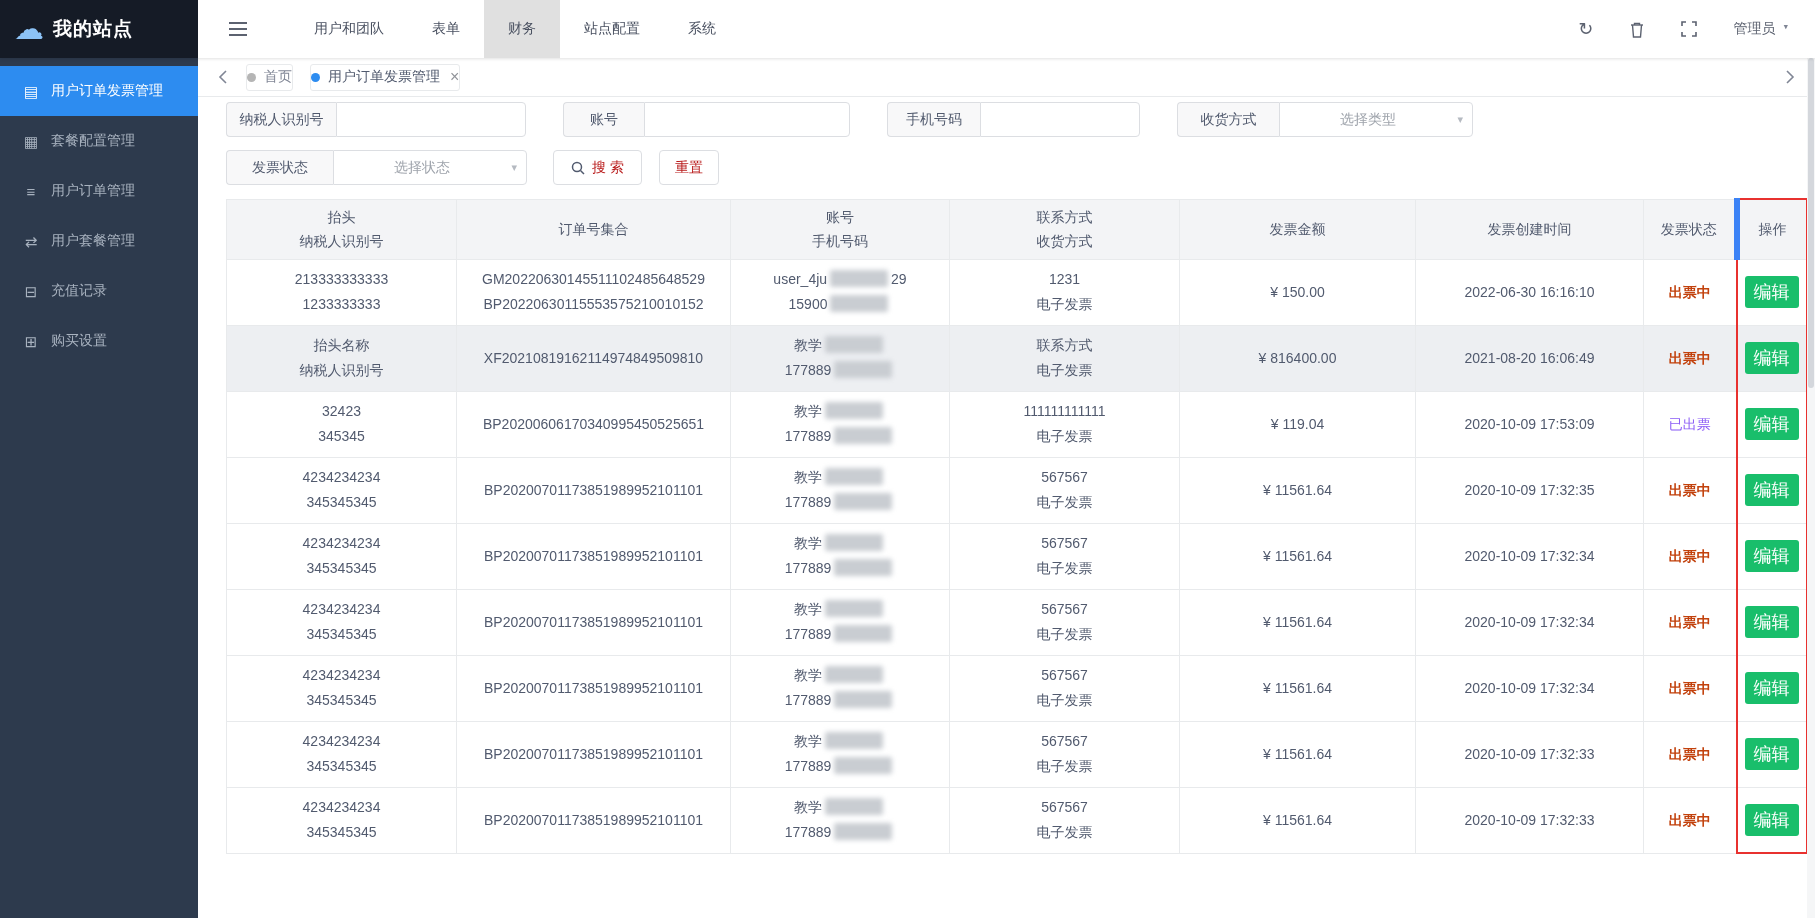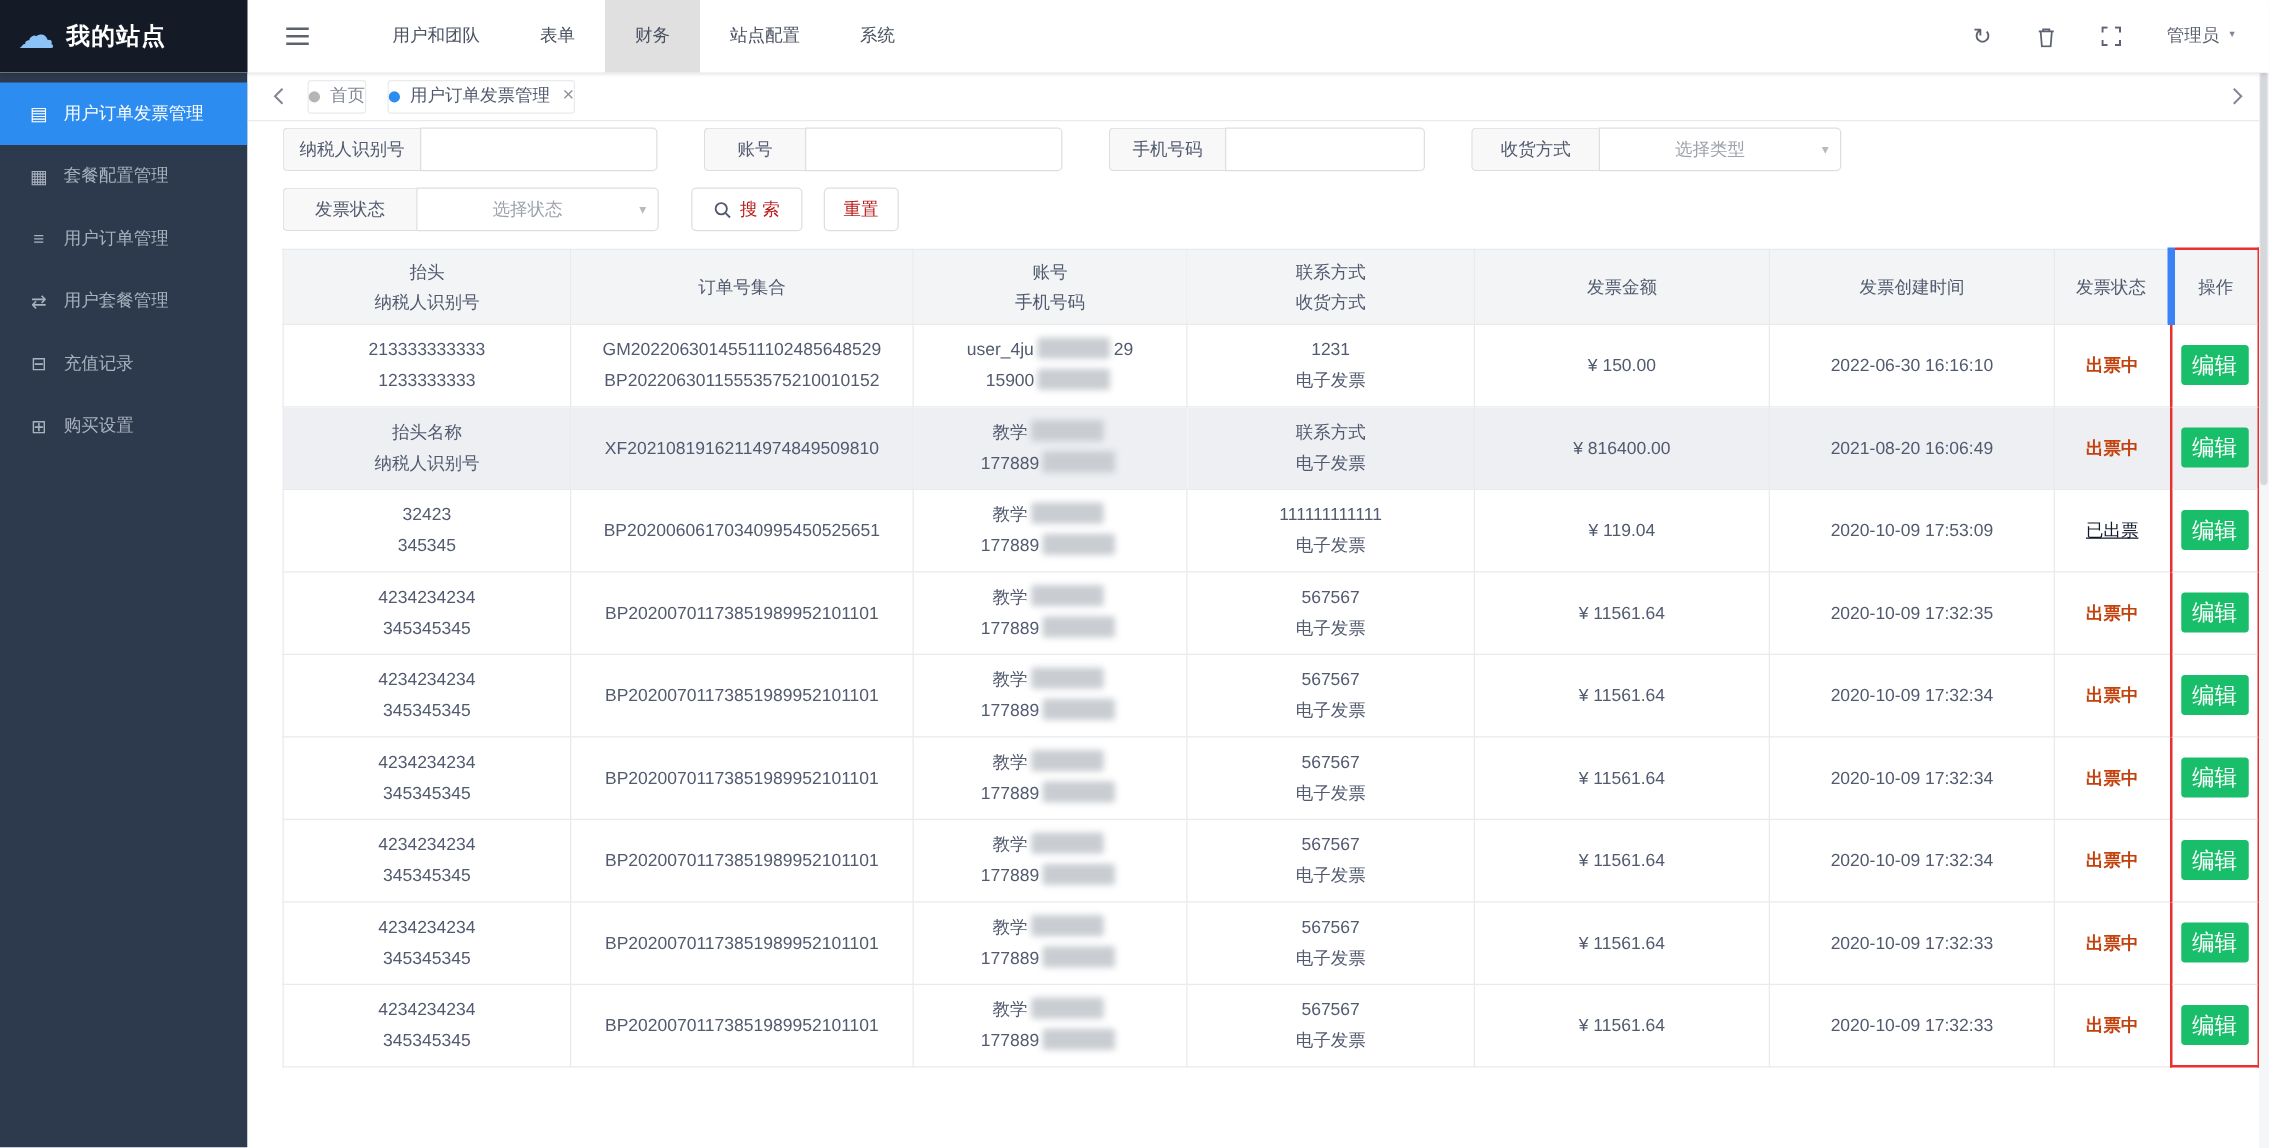--- a/index.html
+++ b/index.html
@@ -73,21 +73,21 @@
 
   
   table.grid { border-collapse:collapse; table-layout:fixed; width:1580px; margin-top:5px; }
   .grid th, .grid td { border:1px solid #e8eaec; text-align:center; color:#515a6e;
     overflow:hidden; }
   .grid thead th { background:#f3f4f6; height:60px; font-weight:500; }
   .grid thead th div { line-height:24px; }
   .grid td { height:66px; padding:6px 4px; line-height:25px; }
   .grid tr.shaded td { background:#edeff2; }
   .status-red { color:#c2410c;font-weight:bold; }
-  .status-green { color:#0f172a;text-decoration:underline; }
+  .status-green { color:#8b5cf6; }
   .edit-btn { background:#19be6b; border:none; border-radius:3px; color:#fff;
     font-size:18px; padding:4px 9px; cursor:pointer; }
   th.col-op { border-top:2px solid #e8312f; border-left:6px solid #3b82f6; border-right:2px solid #e8312f; }
   td.col-op { border-left:2px solid #e8312f; border-right:2px solid #e8312f; }
   tr:last-child td.col-op { border-bottom:2px solid #e8312f; }
   .redacted { display:inline-block; width:58px; height:17px; background:#c9cdd2;
     filter:blur(2.5px); border-radius:2px; vertical-align:-3px; margin:0 3px; }
 
   
   .scrollbar { position:fixed; top:58px; right:0; bottom:0; width:8px; background:#f5f6f7; }

